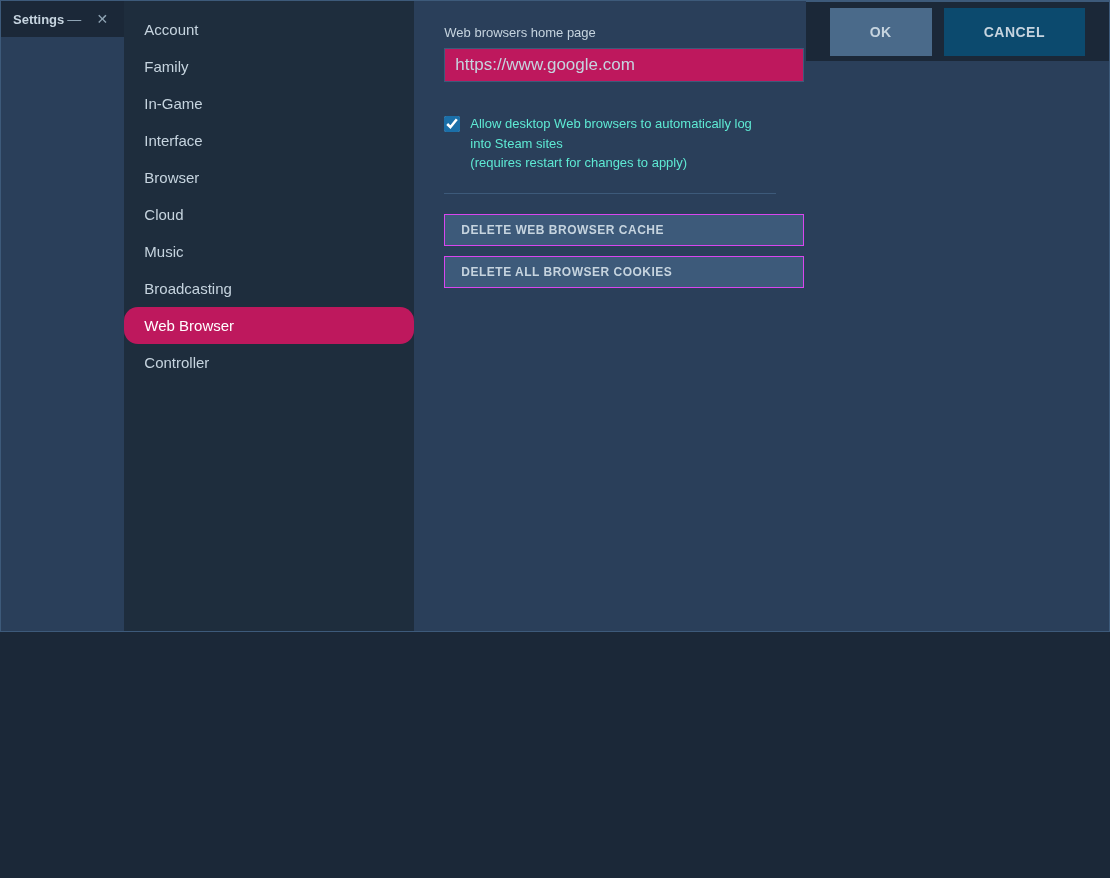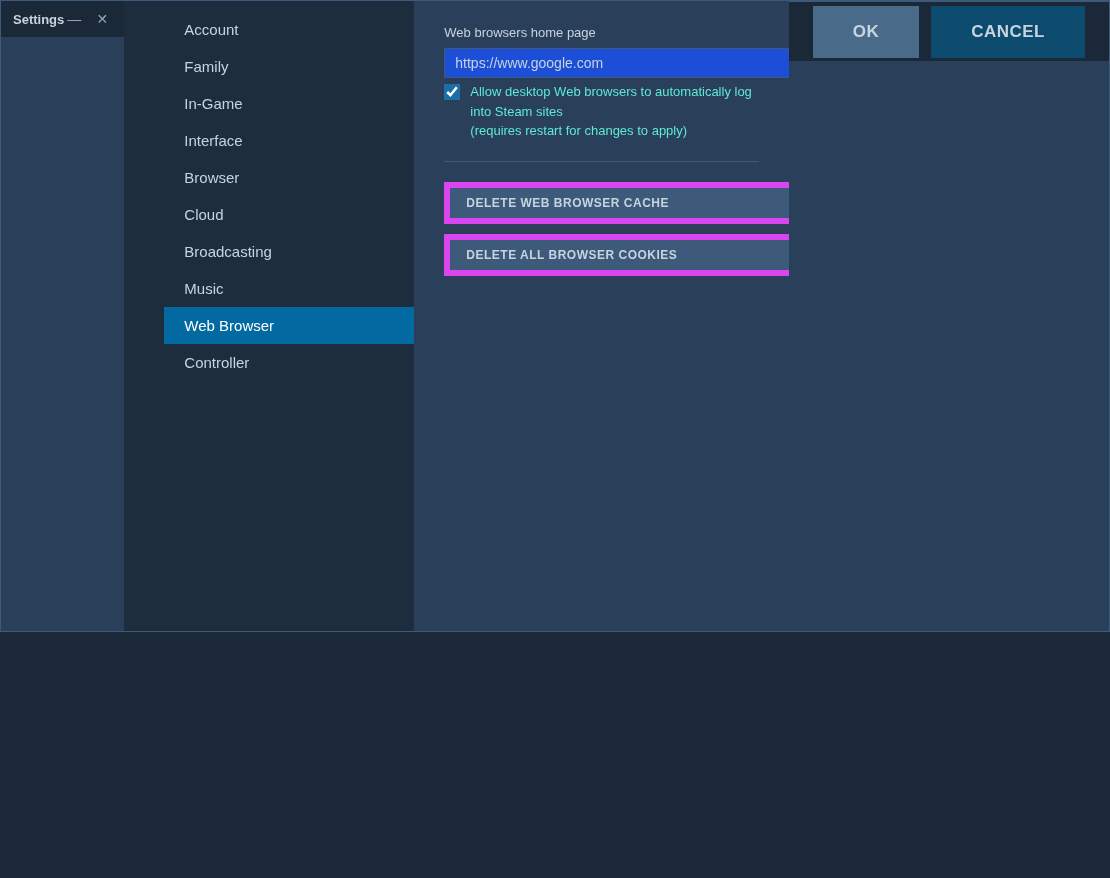--- a/index.html
+++ b/index.html
@@ -51,59 +51,59 @@
     .main-content {
       display: flex;
       flex: 1;
       overflow: hidden;
     }
     .sidebar {
       width: 290px;
       background: #1e2d3d;
       flex-shrink: 0;
       padding-top: 10px;
-      padding-left: 40px;
     }
     .sidebar-item {
       padding: 10px 20px;
       font-size: 15px;
       color: #c6d4df;
       cursor: pointer;
       user-select: none;
     }
     .sidebar-item.active {
-      background: #0369a1;
+      background: #be185d;
       color: #ffffff;
+      border-radius: 14px;
     }
     .content-area {
       flex: 1;
       background: #2a3f5a;
       padding: 24px 30px;
       overflow-y: auto;
     }
     .description-text {
       color: #8fa4b4;
       font-size: 13px;
       line-height: 1.5;
       margin-bottom: 24px;
     }
     .section-label {
       color: #c6d4df;
       font-size: 13px;
       margin-bottom: 8px;
     }
     .url-input {
       width: 360px;
-      background: #1d4ed8;
+      background: #be185d;
       border: 1px solid #3d5a7a;
       color: #c6d4df;
-      font-size: 14px;
+      font-size: 17px;
       padding: 6px 10px;
       outline: none;
-      margin-bottom: 4px;
+      margin-bottom: 32px;
     }
     .checkbox-row {
       display: flex;
       align-items: flex-start;
       gap: 10px;
       margin-bottom: 20px;
     }
     .checkbox-wrapper {
       margin-top: 2px;
     }
@@ -121,21 +121,21 @@
     .divider {
       border: none;
       border-top: 1px solid #3d5a7a;
       margin-bottom: 20px;
     }
     .action-btn {
       display: block;
       width: 360px;
       padding: 8px 16px;
       background: #3d5a7a;
-      border: 6px solid #d946ef;
+      border: 1px solid #d946ef;
       color: #c6d4df;
       font-size: 12px;
       font-weight: bold;
       letter-spacing: 0.5px;
       text-align: left;
       cursor: pointer;
       margin-bottom: 10px;
     }
     .footer {
       height: 60px;
@@ -143,21 +143,21 @@
       display: flex;
       align-items: center;
       justify-content: flex-end;
       padding: 0 24px;
       gap: 12px;
       flex-shrink: 0;
       border-top: 1px solid #3d5a7a;
     }
     .footer-btn {
       padding: 16px 40px;
-      font-size: 17px;
+      font-size: 14px;
       font-weight: bold;
       letter-spacing: 0.5px;
       cursor: pointer;
       border: none;
     }
     .footer-btn.ok {
       background: #4a6a8a;
       color: #c6d4df;
     }
     .footer-btn.cancel {
@@ -179,22 +179,22 @@
 
   <div class="main-content">
     <div class="sidebar">
 
     <div class="sidebar-item">Account</div>
         <div class="sidebar-item">Family</div>
         <div class="sidebar-item">In-Game</div>
         <div class="sidebar-item">Interface</div>
         <div class="sidebar-item">Browser</div>
         <div class="sidebar-item">Cloud</div>
+        <div class="sidebar-item">Music</div>
         <div class="sidebar-item">Broadcasting</div>
-        <div class="sidebar-item">Music</div>
         <div class="sidebar-item active">Web Browser</div>
         <div class="sidebar-item">Controller</div>
       </div>
     <div class="content-area">
 
       <div>
         <div class="section-label">Web browsers home page</div>
         <input class="url-input" type="text" value="https://www.google.com" style="">
       </div>
 

